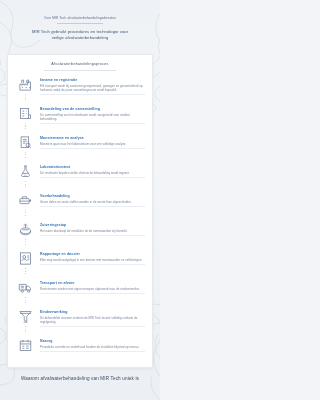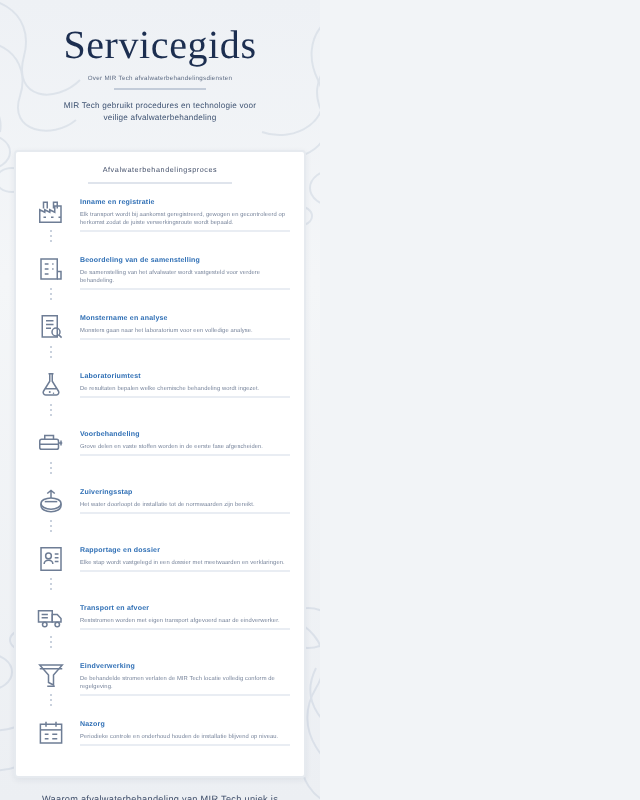--- a/index.html
+++ b/index.html
@@ -103,21 +103,20 @@
     <g fill="none" stroke="#c9d2df" stroke-width="1">
       <path d="M118 110 C90 102 76 80 88 60 C100 40 82 22 62 24"></path>
       <path d="M112 86 C90 82 80 66 88 50"></path>
       <ellipse cx="84" cy="30" rx="13" ry="10"></ellipse>
       <ellipse cx="62" cy="12" rx="8" ry="6"></ellipse>
       <path d="M100 120 C86 116 78 104 82 92"></path>
     </g>
   </svg>
 
   <div class="hero">
-    <div class="title">Servicegids</div>
     <div class="subtitle">Over MIR Tech afvalwaterbehandelingsdiensten</div>
     <div class="rule"></div>
     <div class="lede">MIR Tech gebruikt procedures en technologie voor veilige afvalwaterbehandeling</div>
   </div>
 
   <div class="card">
     <div class="card-title">Afvalwaterbehandelingsproces</div>
     <div class="card-rule"></div>
 
     <div class="steps">

